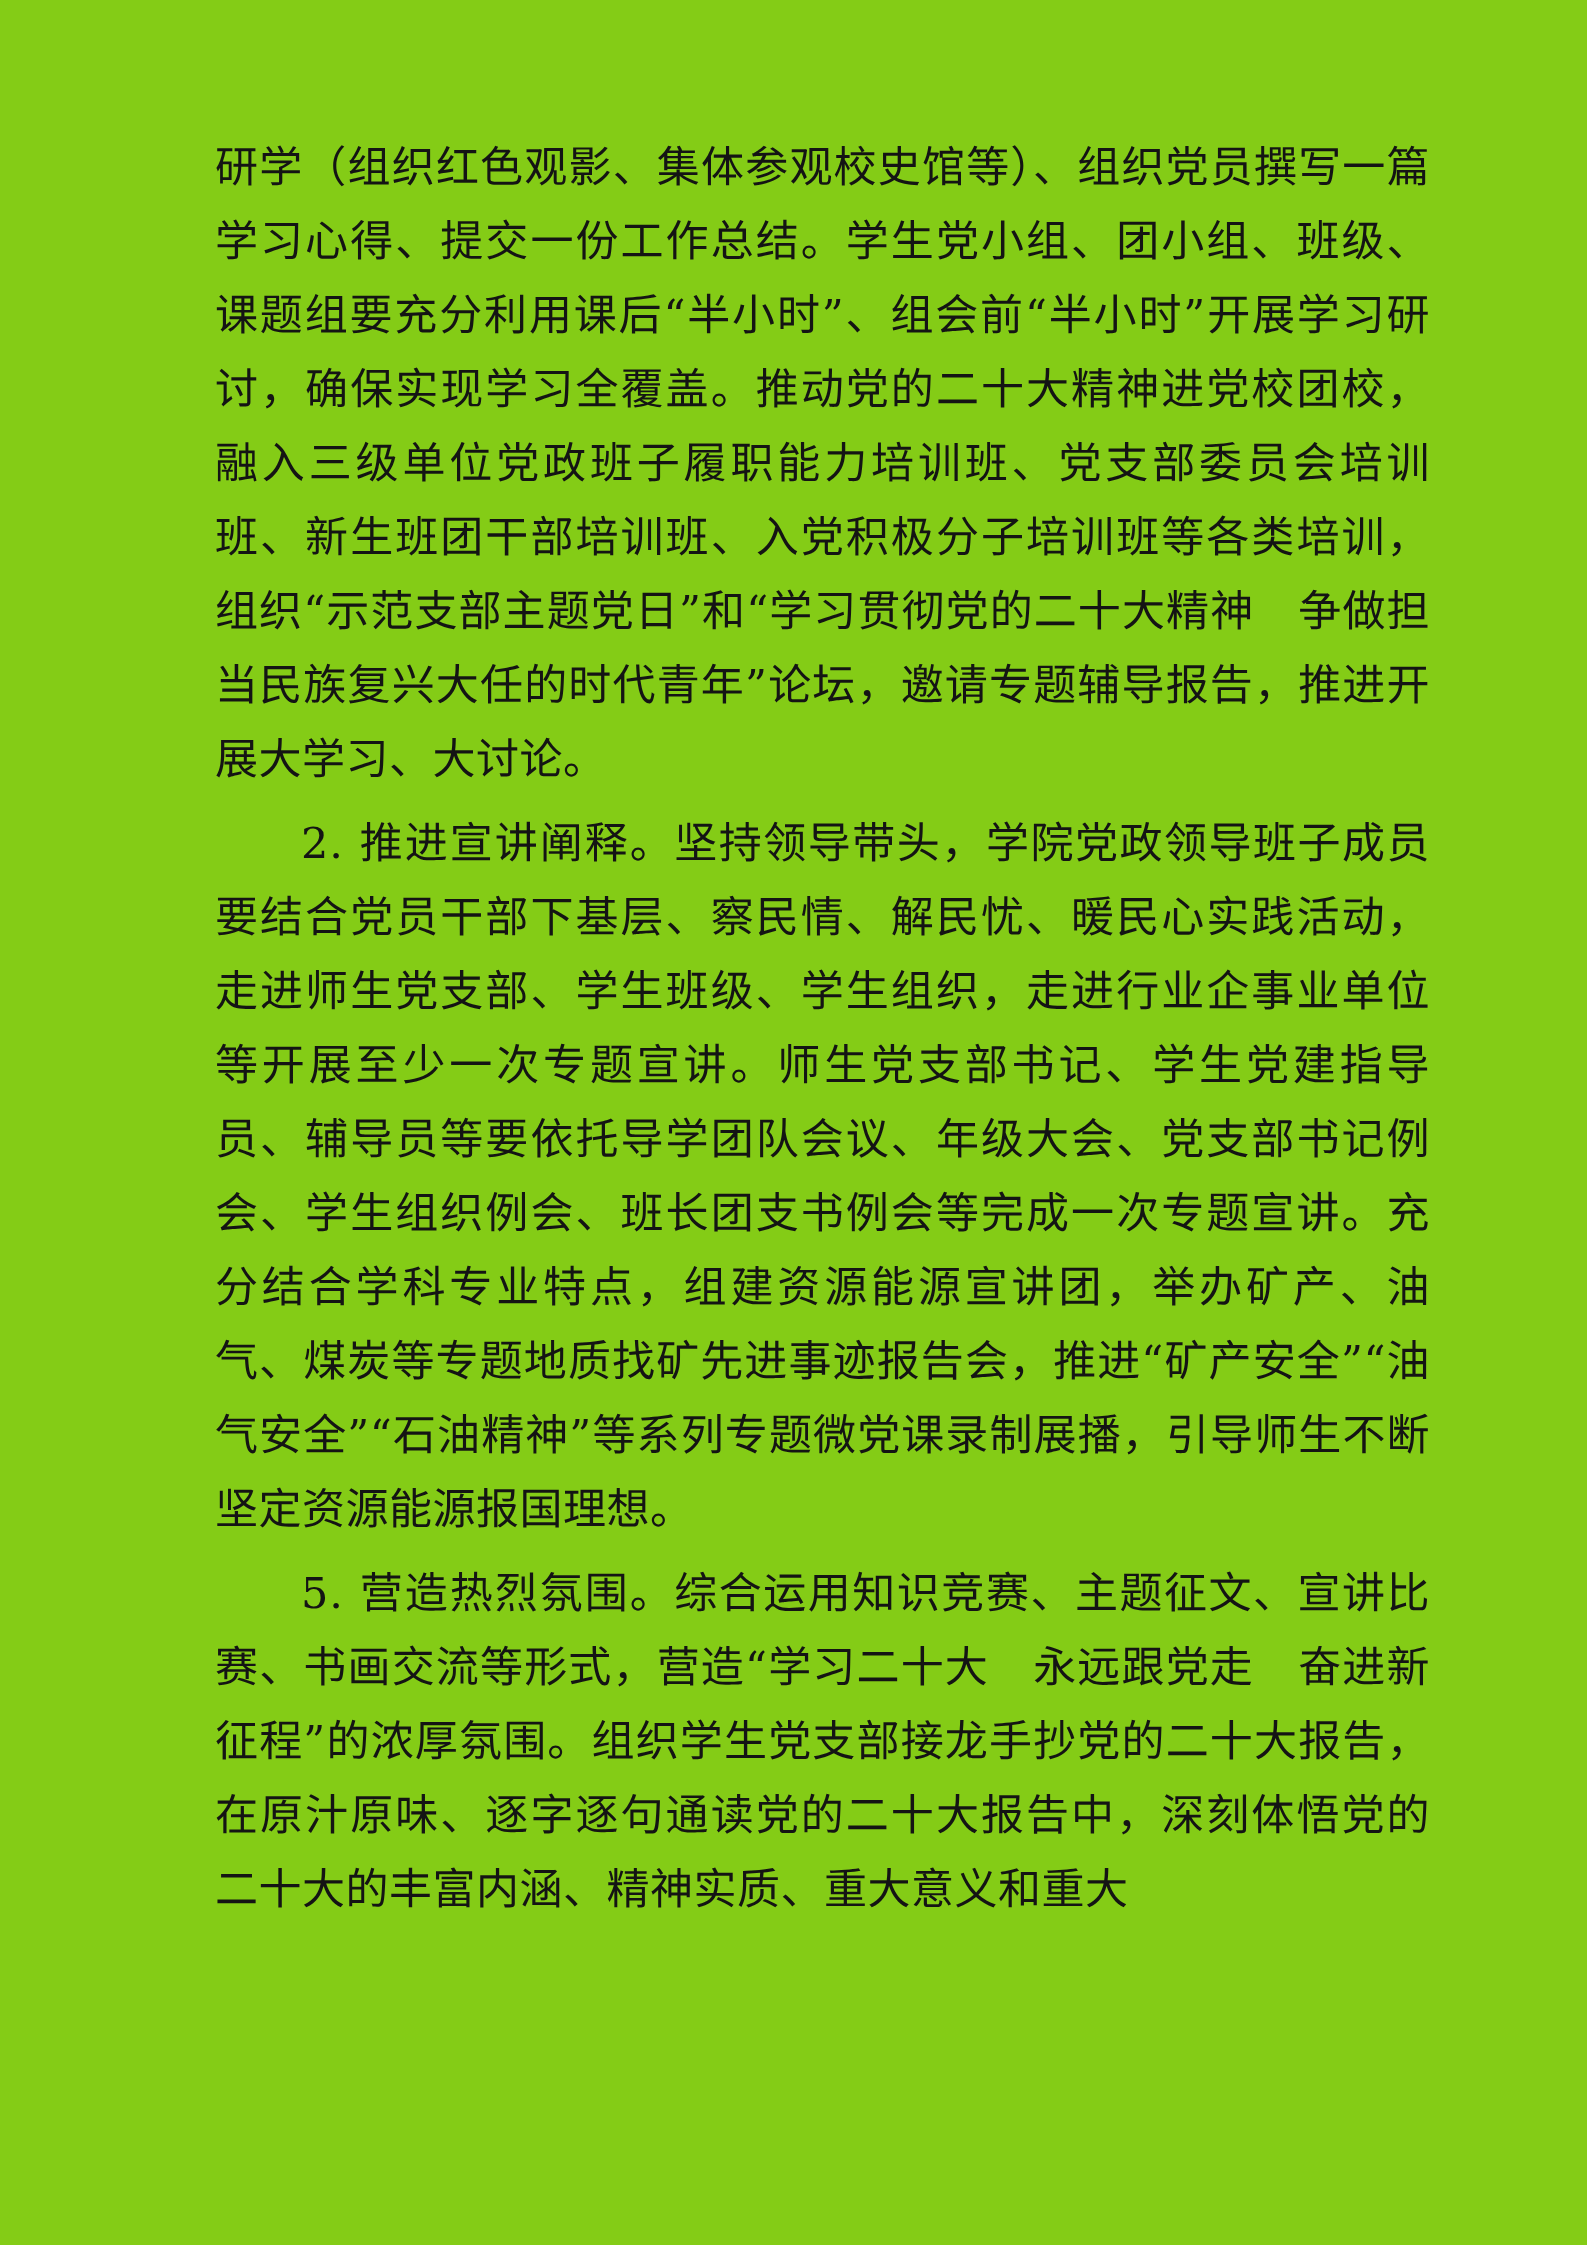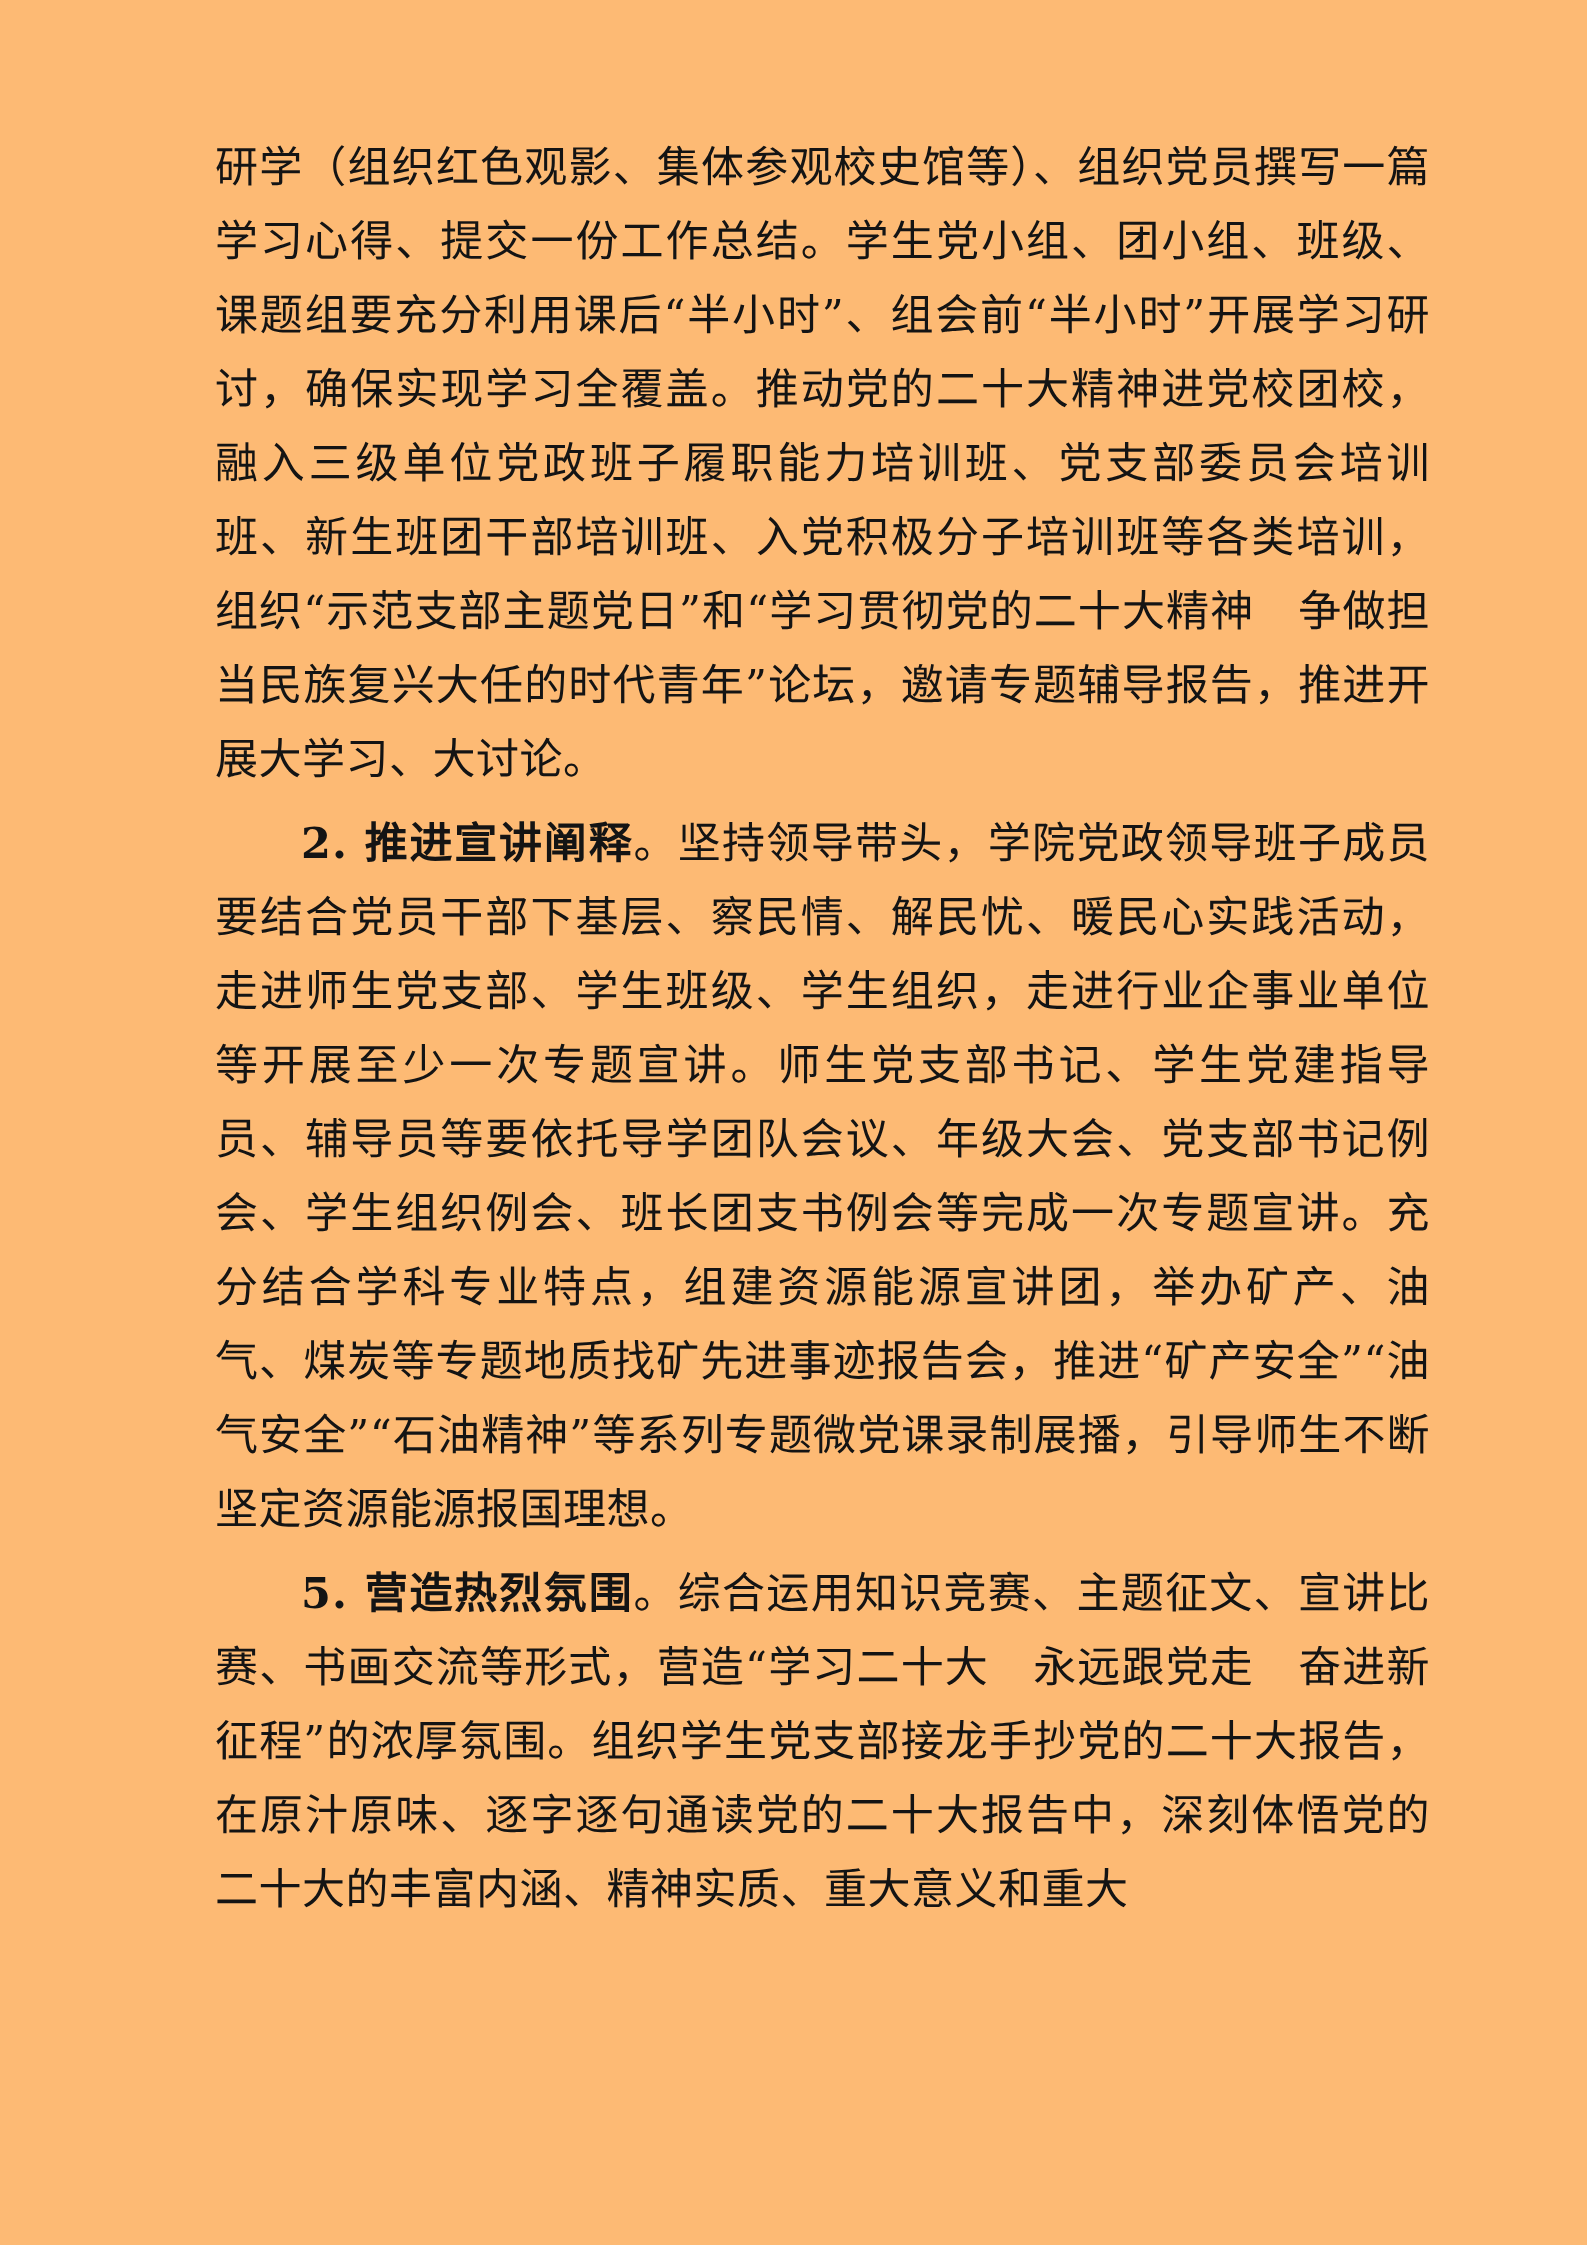--- a/index.html
+++ b/index.html
@@ -15,21 +15,21 @@
     font-family: "DejaVu Serif", "Liberation Serif", serif;
     color: #111111;
     overflow: hidden;
   }
   .page {
     position: absolute;
     top: 0;
     left: 0;
     width: 1587px;
     height: 2245px;
-    background: #fdba74;
+    background: #84cc16;
     box-sizing: border-box;
     padding: 130px 160px 90px 215px;
   }
   .doc-body {
     width: 1215px;
   }
   p.para {
     margin: 0 0 0 0;
     font-size: 43px;
     line-height: 74px;
@@ -39,21 +39,21 @@
     font-family: "DejaVu Serif", "Liberation Serif", serif;
     color: #141414;
   }
   p.para + p.para {
     margin-top: 10px;
   }
   .indent {
     text-indent: 86px;
   }
   .lead {
-    font-weight: bold;
+    font-weight: normal;
     letter-spacing: 1px;
   }
 </style>
 </head>
 <body>
 
 <div class="page">
   <div class="doc-body">
 
     <p class="para">

